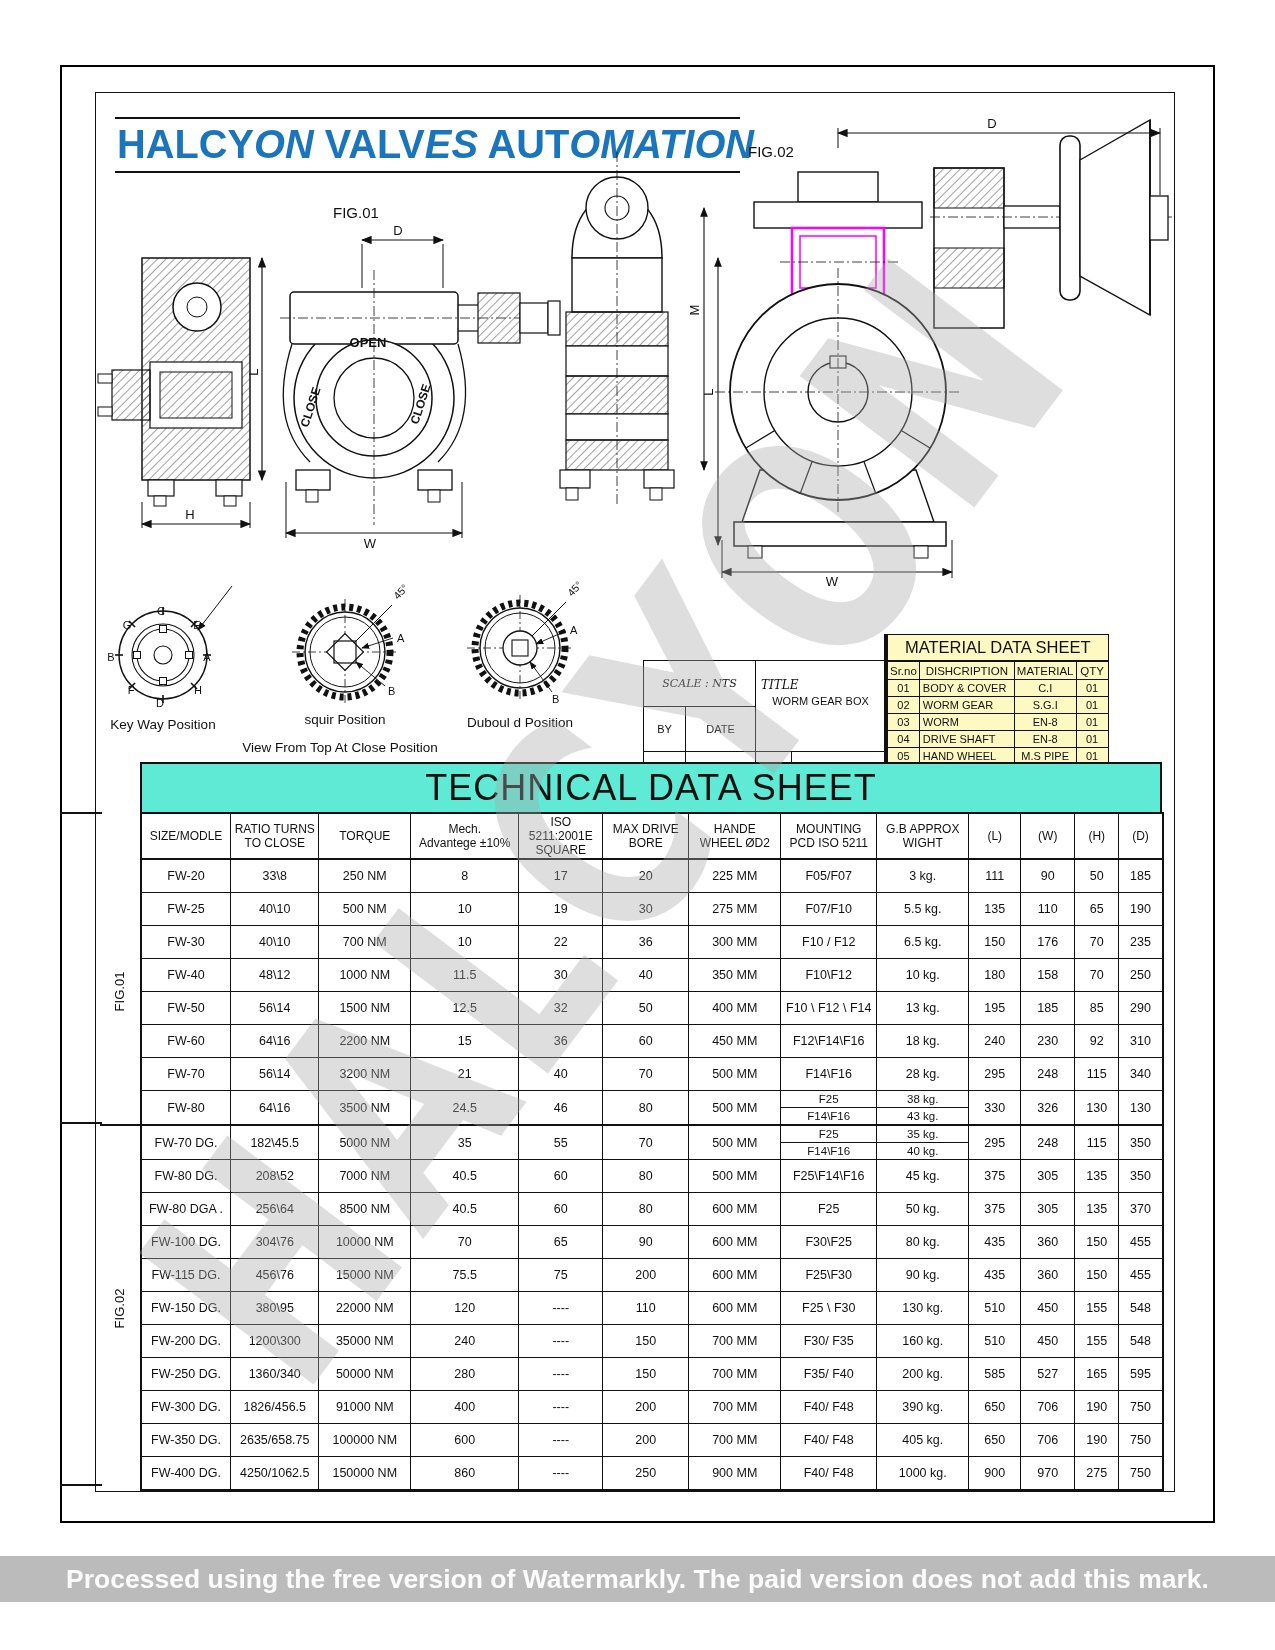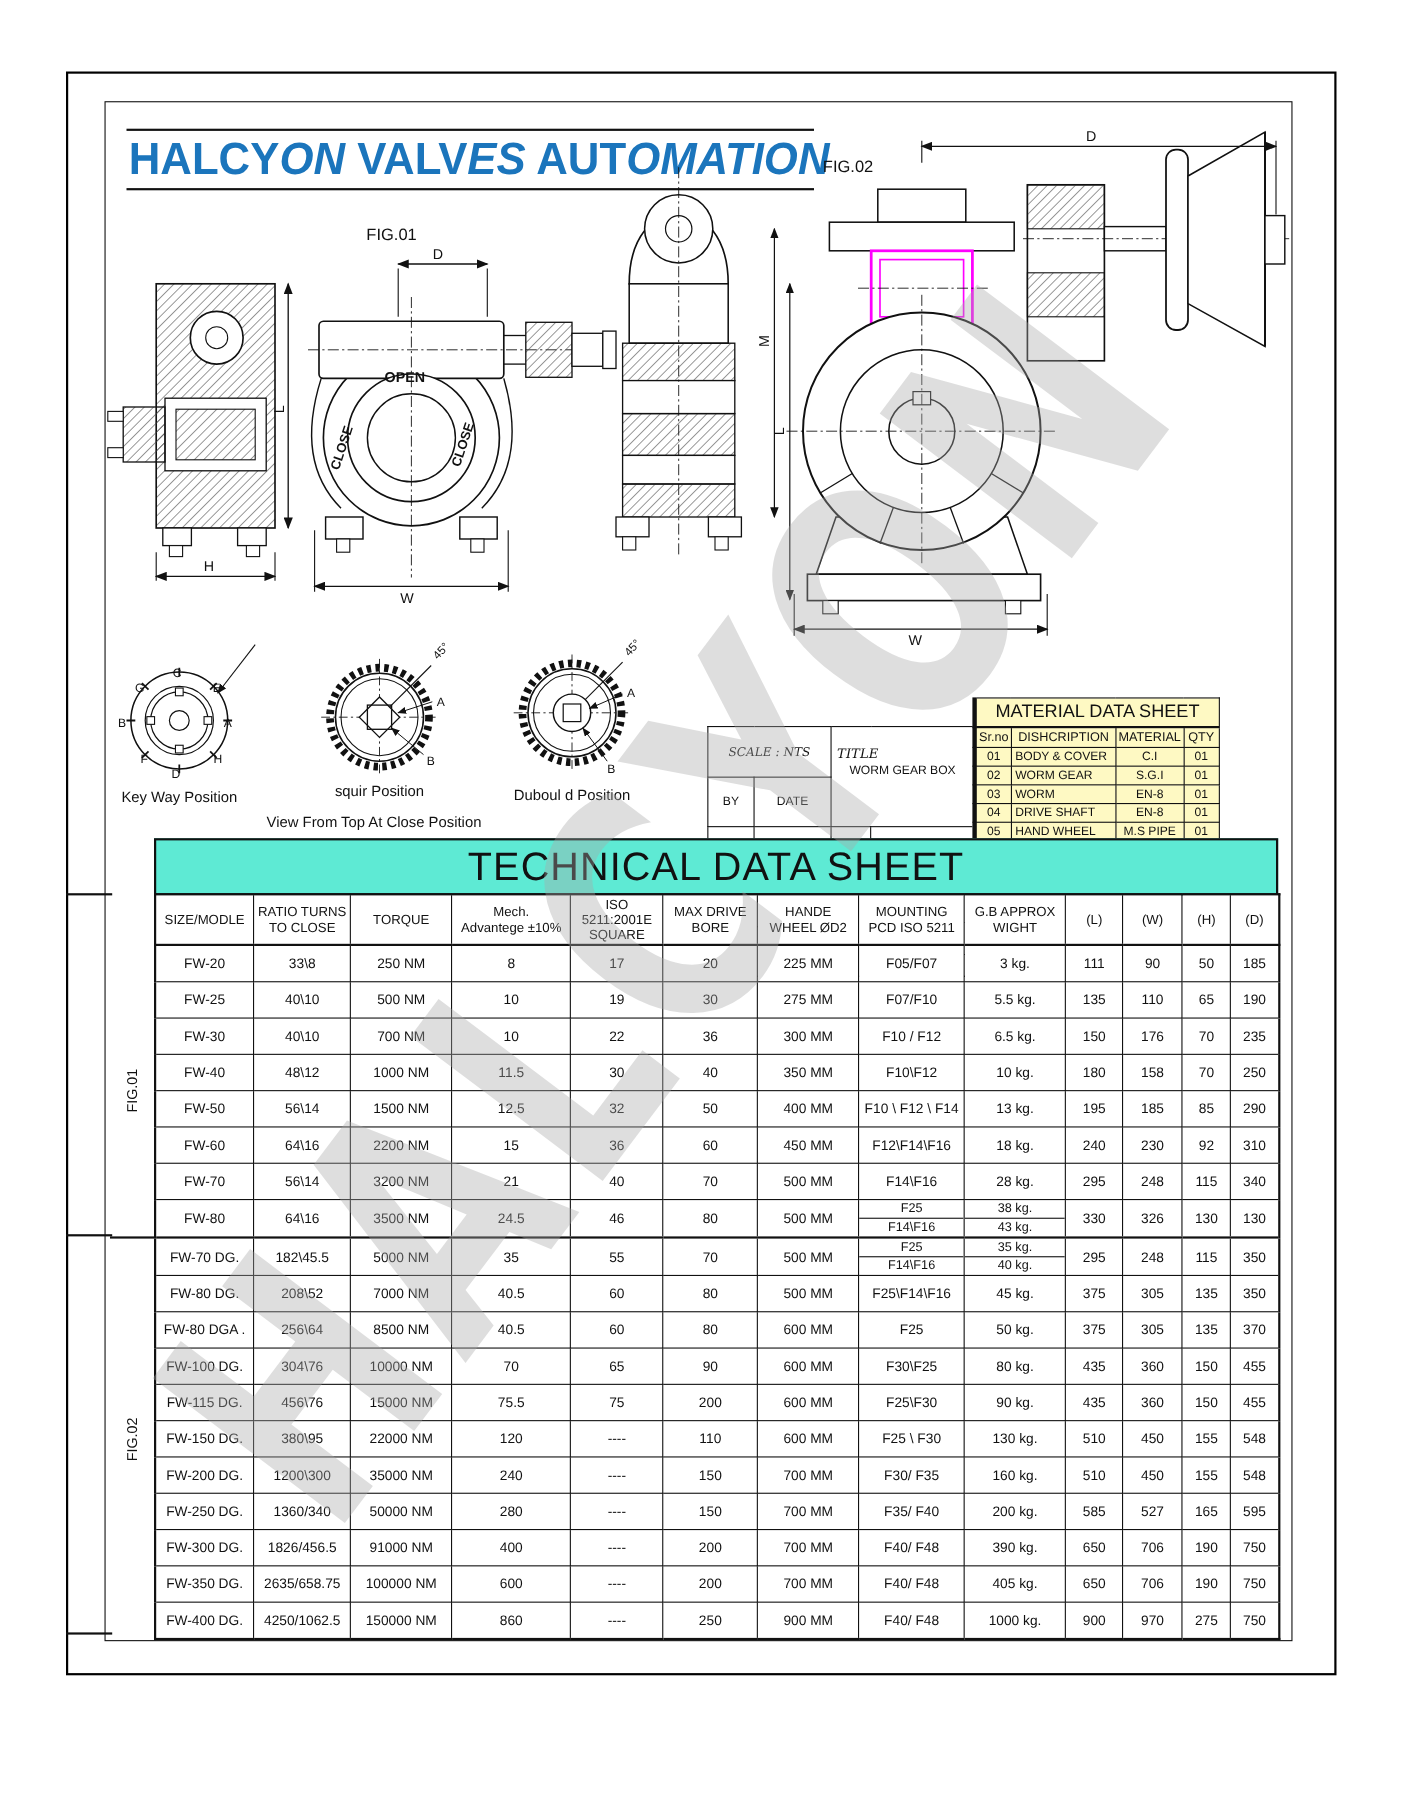--- a/index.html
+++ b/index.html
@@ -714,13 +714,14 @@
           <td>1000 kg.</td>
           <td>900</td>
           <td>970</td>
           <td>275</td>
           <td class="rt">750</td>
         </tr>
       </tbody>
   </table>
 
   <div class="big-wm">HALCYON</div>
+  <div class="wm-bar">Processed using the free version of Watermarkly. The paid version does not add this mark.</div>
 </div>
 
 </body></html>

